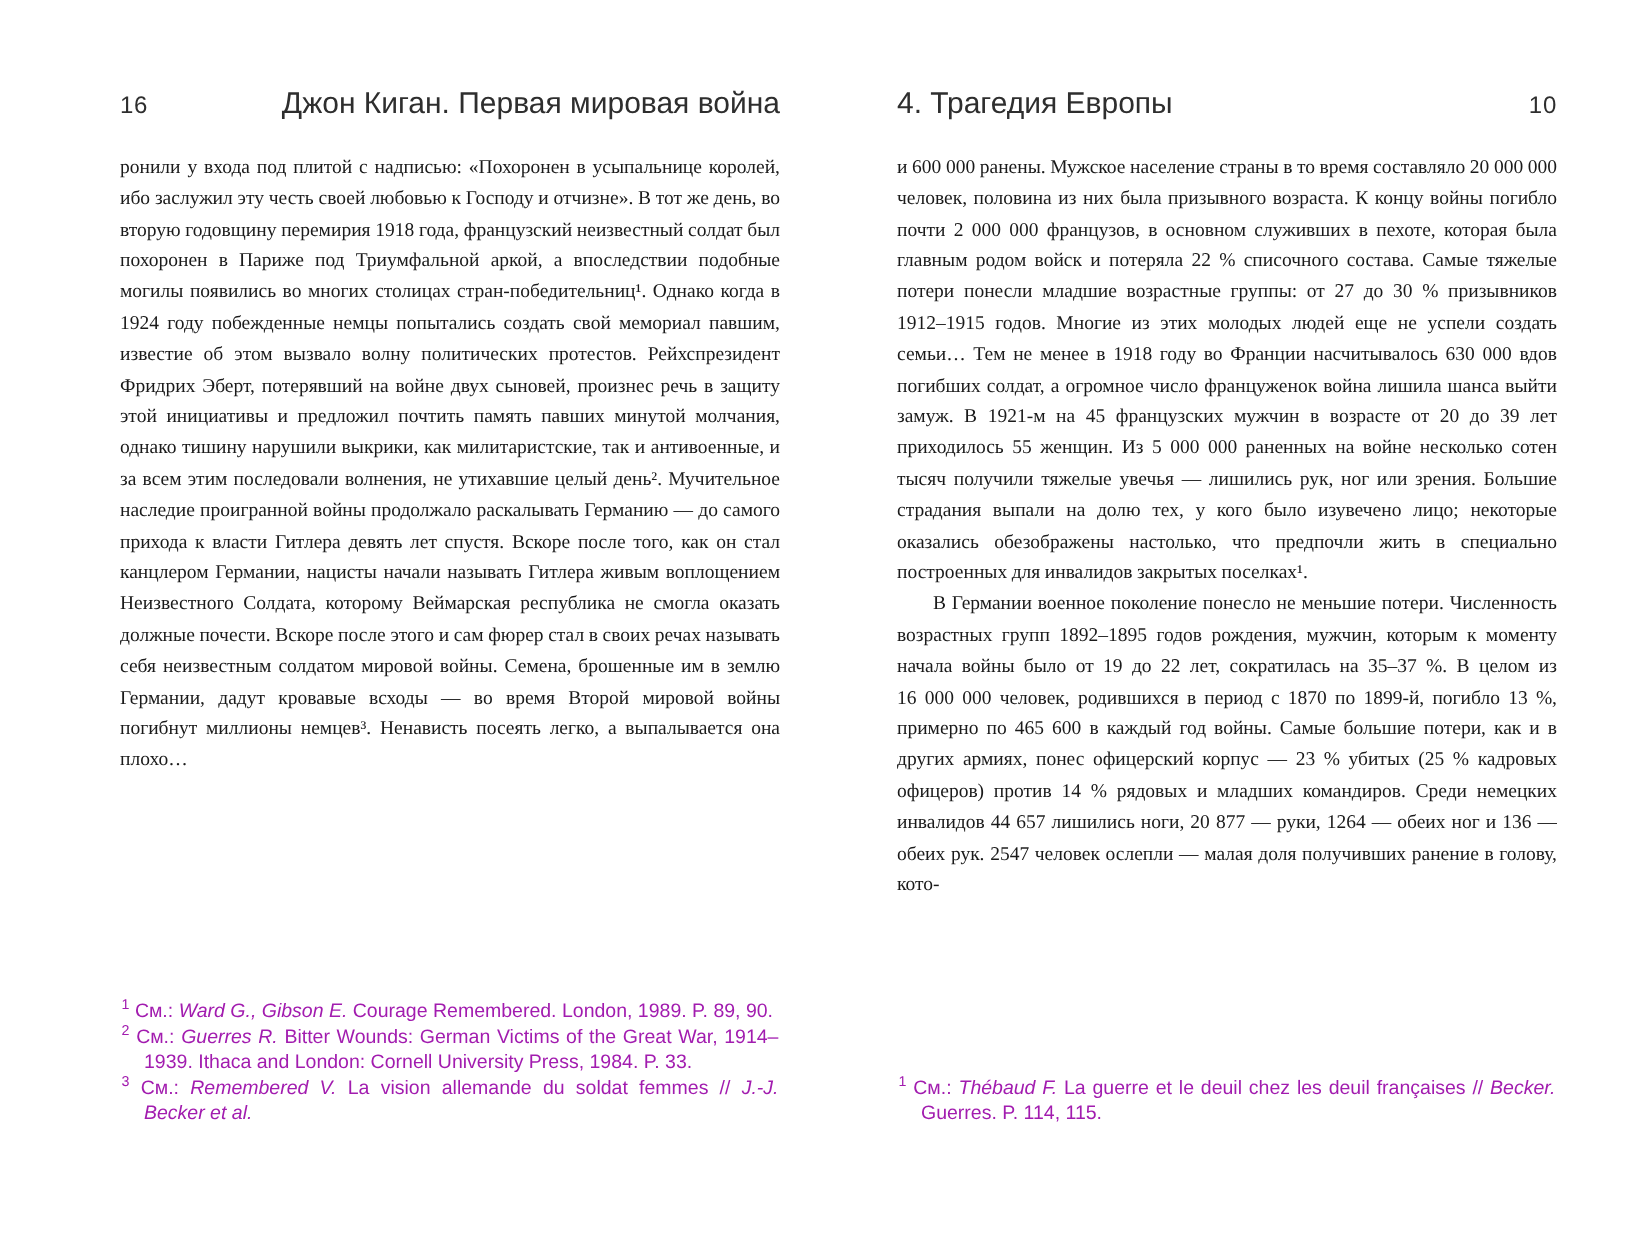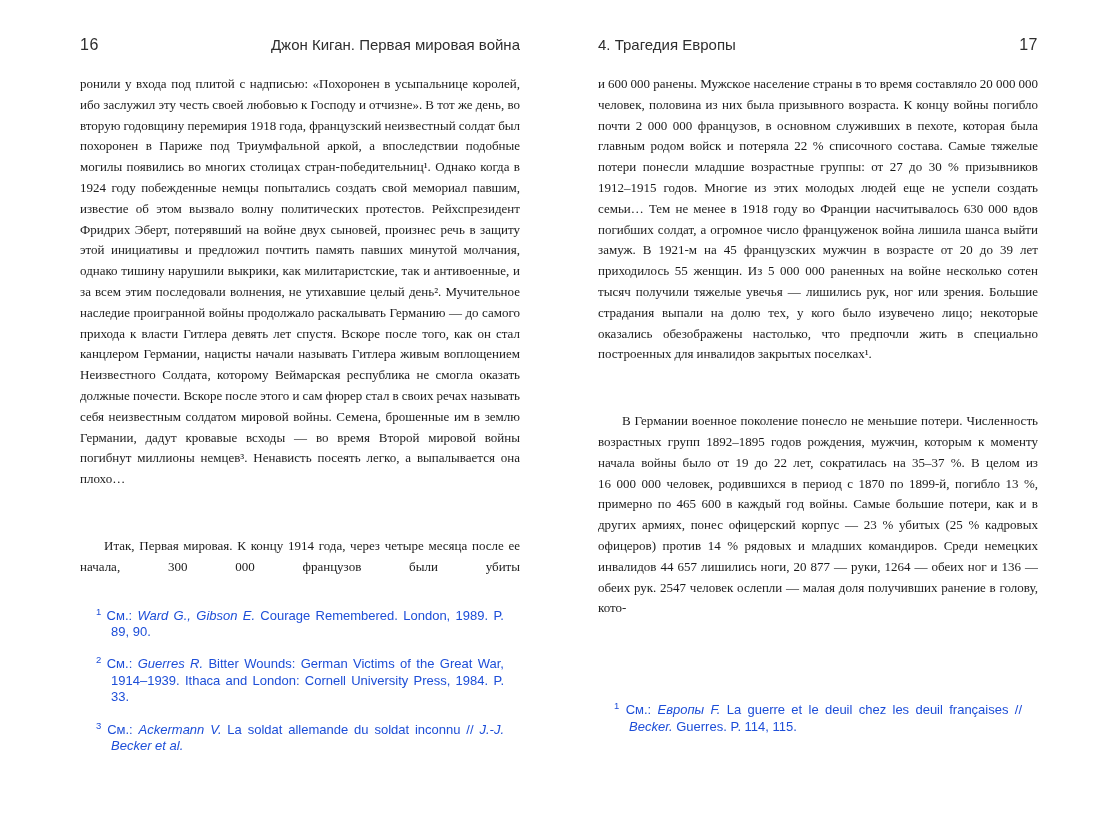--- a/index.html
+++ b/index.html
@@ -39,52 +39,52 @@
     font-size: 15px;
     color: #2e2e2e;
     margin-bottom: 20px;
     flex: 0 0 auto;
   }
   .running-head .pagenum {
     font-size: 16px;
     letter-spacing: 0.5px;
   }
   .running-head .rtitle {
-    font-size: 15px;
+    font-size: 20px;
+    margin-top: 22px;
   }
   .body-text {
     flex: 0 1 auto;
   }
   .para {
     margin: 0;
     font-size: 13px;
     line-height: 20.8px;
     text-align: justify;
     hyphens: auto;
     -webkit-hyphens: auto;
     word-spacing: -0.02em;
   }
   .para.indent {
     text-indent: 24px;
-    margin-top: 46px;
   }
   .para.fill-last {
     text-align-last: justify;
   }
   .footnotes {
     margin-top: auto;
     padding-top: 14px;
     flex: 0 0 auto;
   }
   .footnote {
-    margin: 16px;
+    margin: 1px;
     font-family: "Liberation Sans", sans-serif;
     font-size: 13px;
     line-height: 16.4px;
-    color: #1d4ed8;
+    color: #a21caf;
     text-align: justify;
     padding-left: 15px;
     text-indent: -15px;
   }
   .footnote sup {
     font-size: 9.5px;
     line-height: 0;
   }
   .footnote i {
     font-style: italic;
@@ -95,36 +95,35 @@
 
 <div class="spread">
 
   <section class="page">
     <header class="running-head">
       <span class="pagenum">16</span>
       <span class="rtitle">Джон Киган. Первая мировая война</span>
     </header>
     <div class="body-text">
         <p class="para">ронили у входа под плитой с надписью: «Похоронен в усыпальнице королей, ибо заслужил эту честь своей любовью к Господу и отчизне». В тот же день, во вторую годовщину перемирия 1918 года, французский неизвестный солдат был похоронен в Париже под Триумфальной аркой, а впоследствии подобные могилы появились во многих столицах стран-победительниц¹. Однако когда в 1924 году побежденные немцы попытались создать свой мемориал павшим, известие об этом вызвало волну политических протестов. Рейхспрезидент Фридрих Эберт, потерявший на войне двух сыновей, произнес речь в защиту этой инициативы и предложил почтить память павших минутой молчания, однако тишину нарушили выкрики, как милитаристские, так и антивоенные, и за всем этим последовали волнения, не утихавшие целый день². Мучительное наследие проигранной войны продолжало раскалывать Германию — до самого прихода к власти Гитлера девять лет спустя. Вскоре после того, как он стал канцлером Германии, нацисты начали называть Гитлера живым воплощением Неизвестного Солдата, которому Веймарская республика не смогла оказать должные почести. Вскоре после этого и сам фюрер стал в своих речах называть себя неизвестным солдатом мировой войны. Семена, брошенные им в землю Германии, дадут кровавые всходы — во время Второй мировой войны погибнут миллионы немцев³. Ненависть посеять легко, а выпалывается она плохо…</p>
-        <p class="para indent fill-last">Итак, Первая мировая. К концу 1914 года, через четыре месяца после ее начала, 300&nbsp;000 французов были убиты</p>
       </div>
     <div class="footnotes">
         <p class="footnote"><sup>1</sup> <span>См.: </span><i>Ward G., Gibson E.</i><span> Courage Remembered. London, 1989. P. 89, 90.</span></p>
         <p class="footnote"><sup>2</sup> <span>См.: </span><i>Guerres R.</i><span> Bitter Wounds: German Victims of the Great War, 1914–1939. Ithaca and London: Cornell University Press, 1984. P. 33.</span></p>
-        <p class="footnote"><sup>3</sup> <span>См.: </span><i>Ackermann V.</i><span> La soldat allemande du soldat inconnu // </span><i>J.-J. Becker et al.</i></p>
+        <p class="footnote"><sup>3</sup> <span>См.: </span><i>Remembered V.</i><span> La vision allemande du soldat femmes // </span><i>J.-J. Becker et al.</i></p>
       </div>
   </section>
 
   <section class="page">
     <header class="running-head">
       <span class="rtitle">4. Трагедия Европы</span>
-      <span class="pagenum">17</span>
+      <span class="pagenum">10</span>
     </header>
     <div class="body-text">
         <p class="para">и 600&nbsp;000 ранены. Мужское население страны в то время составляло 20&nbsp;000&nbsp;000 человек, половина из них была призывного возраста. К концу войны погибло почти 2&nbsp;000&nbsp;000 французов, в основном служивших в пехоте, которая была главным родом войск и потеряла 22&nbsp;% списочного состава. Самые тяжелые потери понесли младшие возрастные группы: от 27 до 30&nbsp;% призывников 1912–1915 годов. Многие из этих молодых людей еще не успели создать семьи… Тем не менее в 1918 году во Франции насчитывалось 630&nbsp;000 вдов погибших солдат, а огромное число француженок война лишила шанса выйти замуж. В 1921-м на 45 французских мужчин в возрасте от 20 до 39 лет приходилось 55 женщин. Из 5&nbsp;000&nbsp;000 раненных на войне несколько сотен тысяч получили тяжелые увечья — лишились рук, ног или зрения. Большие страдания выпали на долю тех, у кого было изувечено лицо; некоторые оказались обезображены настолько, что предпочли жить в специально построенных для инвалидов закрытых поселках¹.</p>
         <p class="para indent fill-last">В Германии военное поколение понесло не меньшие потери. Численность возрастных групп 1892–1895 годов рождения, мужчин, которым к моменту начала войны было от 19 до 22 лет, сократилась на 35–37&nbsp;%. В целом из 16&nbsp;000&nbsp;000 человек, родившихся в период с 1870 по 1899-й, погибло 13&nbsp;%, примерно по 465&nbsp;600 в каждый год войны. Самые большие потери, как и в других армиях, понес офицерский корпус — 23&nbsp;% убитых (25&nbsp;% кадровых офицеров) против 14&nbsp;% рядовых и младших командиров. Среди немецких инвалидов 44&nbsp;657 лишились ноги, 20&nbsp;877 — руки, 1264 — обеих ног и 136 — обеих рук. 2547 человек ослепли — малая доля получивших ранение в голову, кото-</p>
       </div>
     <div class="footnotes">
-        <p class="footnote"><sup>1</sup> <span>См.: </span><i>Европы F.</i><span> La guerre et le deuil chez les deuil françaises // </span><i>Becker.</i><span> Guerres. P. 114, 115.</span></p>
+        <p class="footnote"><sup>1</sup> <span>См.: </span><i>Thébaud F.</i><span> La guerre et le deuil chez les deuil françaises // </span><i>Becker.</i><span> Guerres. P. 114, 115.</span></p>
       </div>
   </section>
 
 </div>
 
 </body></html>

